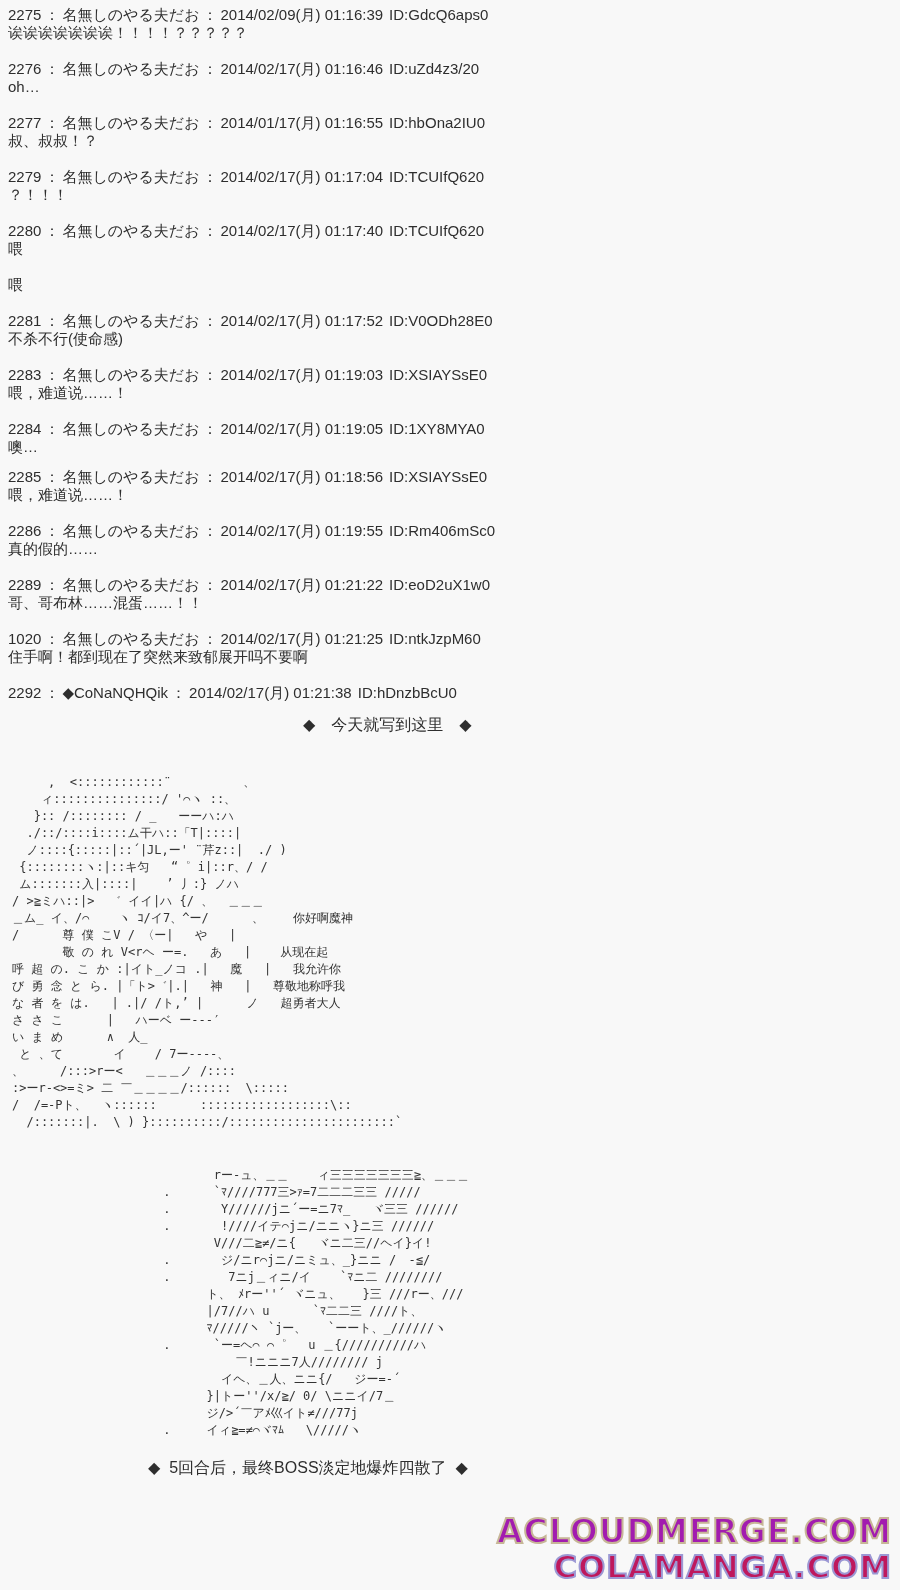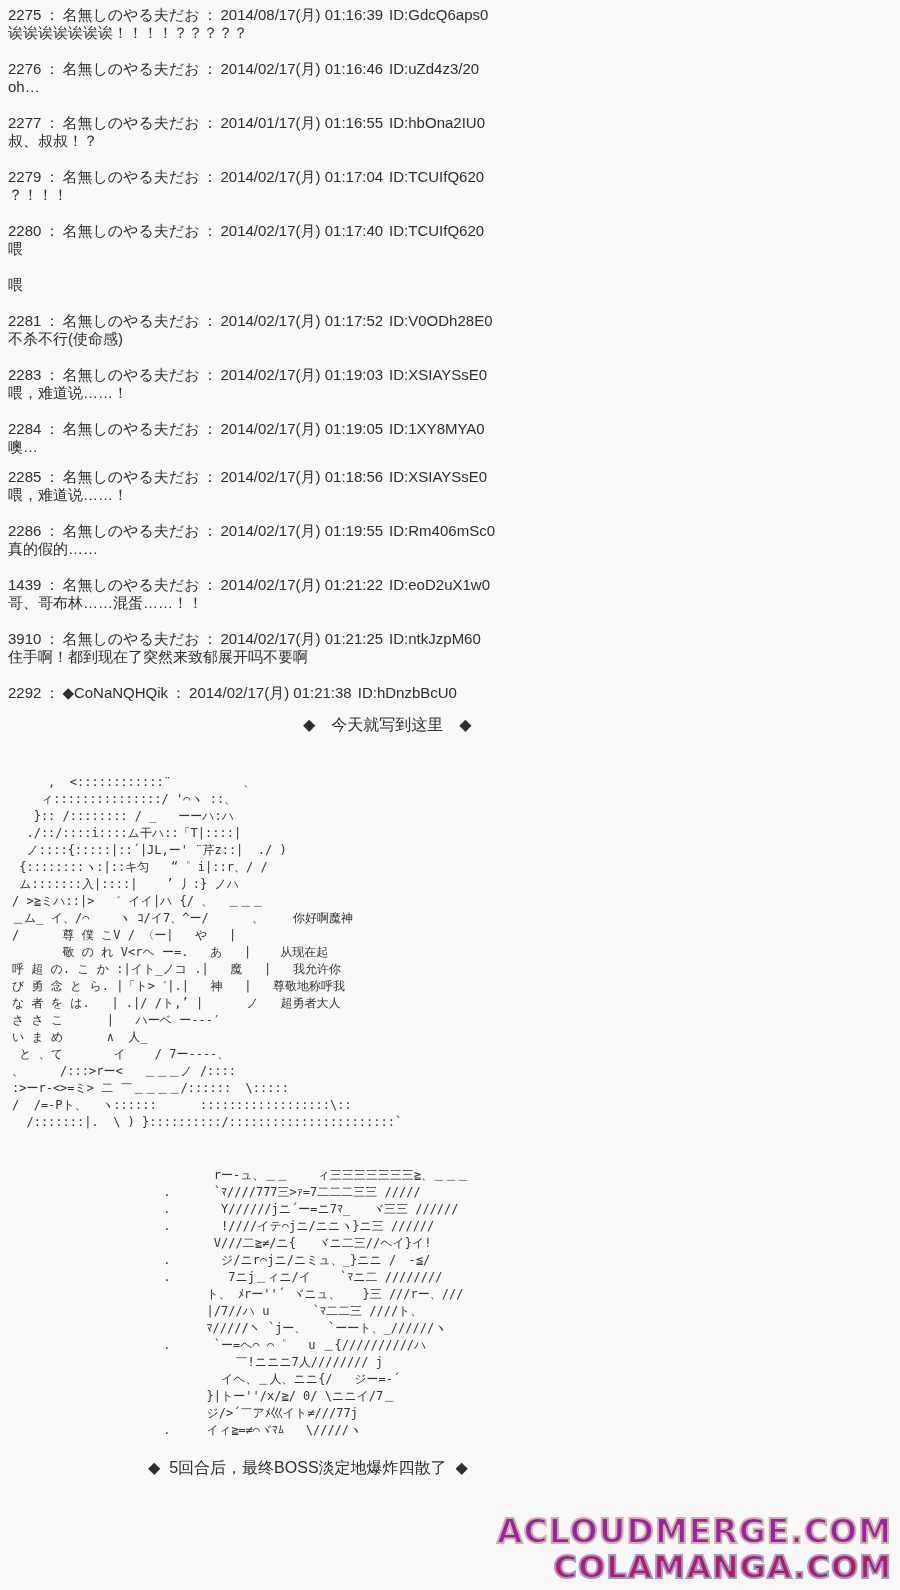--- a/index.html
+++ b/index.html
@@ -31,21 +31,21 @@
   }
   .wm1 { font-size:33px; line-height:32px; color:#a21caf; -webkit-text-stroke:2px var(--wm1,#c7b697); }
   .wm2 { font-size:32px; line-height:38px; color:#be185d; -webkit-text-stroke:2px var(--wm2,#9c98d4); }
 </style>
 </head>
 <body>
 
 <div class="content">
 
   <div class="post">
-    <div class="post-header"><span>2275</span><span class="post-sep">：</span><span>名無しのやる夫だお</span><span class="post-sep">：</span><span>2014/08/17(月) 01:16:39</span><span class="post-id">ID:GdcQ6aps0</span></div>
+    <div class="post-header"><span>2275</span><span class="post-sep">：</span><span>名無しのやる夫だお</span><span class="post-sep">：</span><span>2014/02/09(月) 01:16:39</span><span class="post-id">ID:GdcQ6aps0</span></div>
     <div class="post-body">诶诶诶诶诶诶诶！！！！？？？？？</div>
   </div>
 
   <div class="post">
     <div class="post-header"><span>2276</span><span class="post-sep">：</span><span>名無しのやる夫だお</span><span class="post-sep">：</span><span>2014/02/17(月) 01:16:46</span><span class="post-id">ID:uZd4z3/20</span></div>
     <div class="post-body">oh…</div>
   </div>
 
   <div class="post">
     <div class="post-header"><span>2277</span><span class="post-sep">：</span><span>名無しのやる夫だお</span><span class="post-sep">：</span><span>2014/01/17(月) 01:16:55</span><span class="post-id">ID:hbOna2IU0</span></div>
@@ -84,26 +84,26 @@
     <div class="post-header"><span>2285</span><span class="post-sep">：</span><span>名無しのやる夫だお</span><span class="post-sep">：</span><span>2014/02/17(月) 01:18:56</span><span class="post-id">ID:XSIAYSsE0</span></div>
     <div class="post-body">喂，难道说……！</div>
   </div>
 
   <div class="post">
     <div class="post-header"><span>2286</span><span class="post-sep">：</span><span>名無しのやる夫だお</span><span class="post-sep">：</span><span>2014/02/17(月) 01:19:55</span><span class="post-id">ID:Rm406mSc0</span></div>
     <div class="post-body">真的假的……</div>
   </div>
 
   <div class="post">
-    <div class="post-header"><span>1439</span><span class="post-sep">：</span><span>名無しのやる夫だお</span><span class="post-sep">：</span><span>2014/02/17(月) 01:21:22</span><span class="post-id">ID:eoD2uX1w0</span></div>
+    <div class="post-header"><span>2289</span><span class="post-sep">：</span><span>名無しのやる夫だお</span><span class="post-sep">：</span><span>2014/02/17(月) 01:21:22</span><span class="post-id">ID:eoD2uX1w0</span></div>
     <div class="post-body">哥、哥布林……混蛋……！！</div>
   </div>
 
   <div class="post">
-    <div class="post-header"><span>3910</span><span class="post-sep">：</span><span>名無しのやる夫だお</span><span class="post-sep">：</span><span>2014/02/17(月) 01:21:25</span><span class="post-id">ID:ntkJzpM60</span></div>
+    <div class="post-header"><span>1020</span><span class="post-sep">：</span><span>名無しのやる夫だお</span><span class="post-sep">：</span><span>2014/02/17(月) 01:21:25</span><span class="post-id">ID:ntkJzpM60</span></div>
     <div class="post-body">住手啊！都到现在了突然来致郁展开吗不要啊</div>
   </div>
 
   <div class="post">
     <div class="post-header"><span>2292</span><span class="post-sep">：</span><span>◆CoNaNQHQik</span><span class="post-sep">：</span><span>2014/02/17(月) 01:21:38</span><span class="post-id">ID:hDnzbBcU0</span></div>
     <div class="announce">◆　今天就写到这里　◆</div>
     <pre class="aa aa1">     ,  &lt;::::::::::::¨          、
     ィ:::::::::::::::/ '⌒ヽ ::、
    }:: /:::::::: / _   ーーハ:ハ
   ./::/::::i::::ム干ハ::「T|::::|

